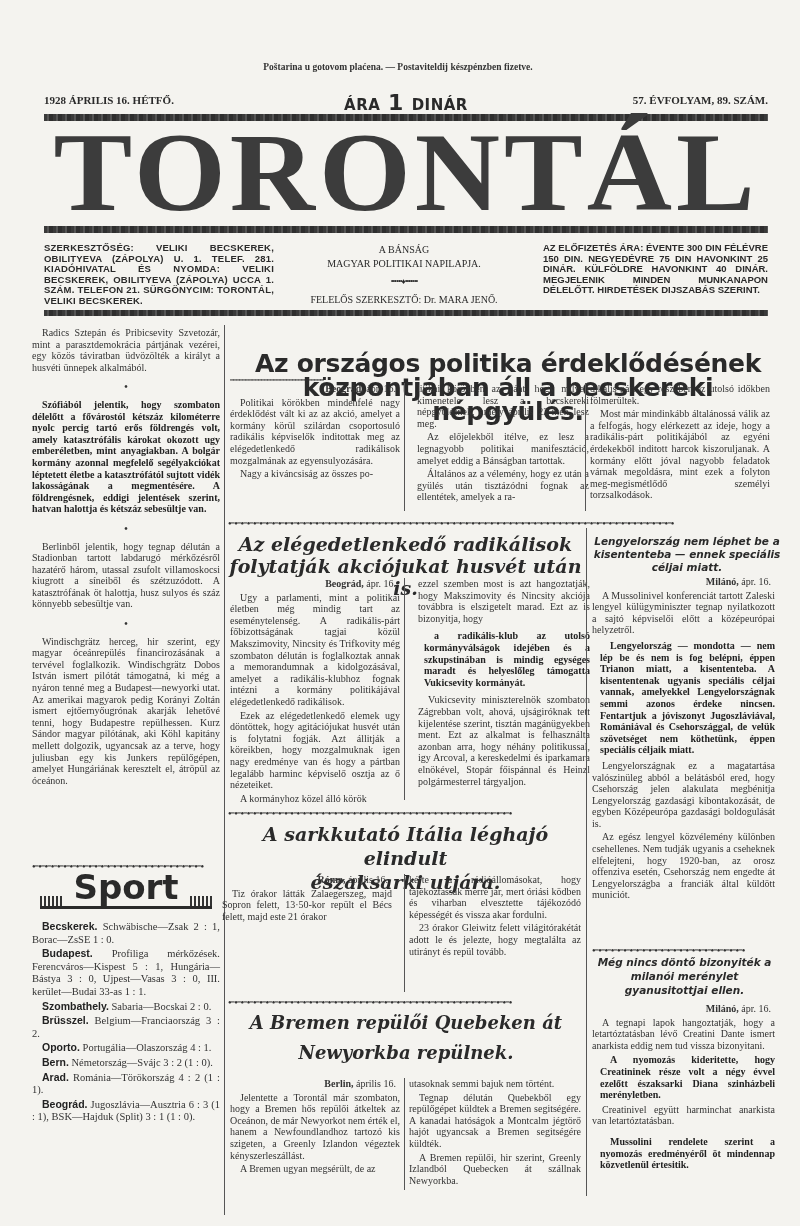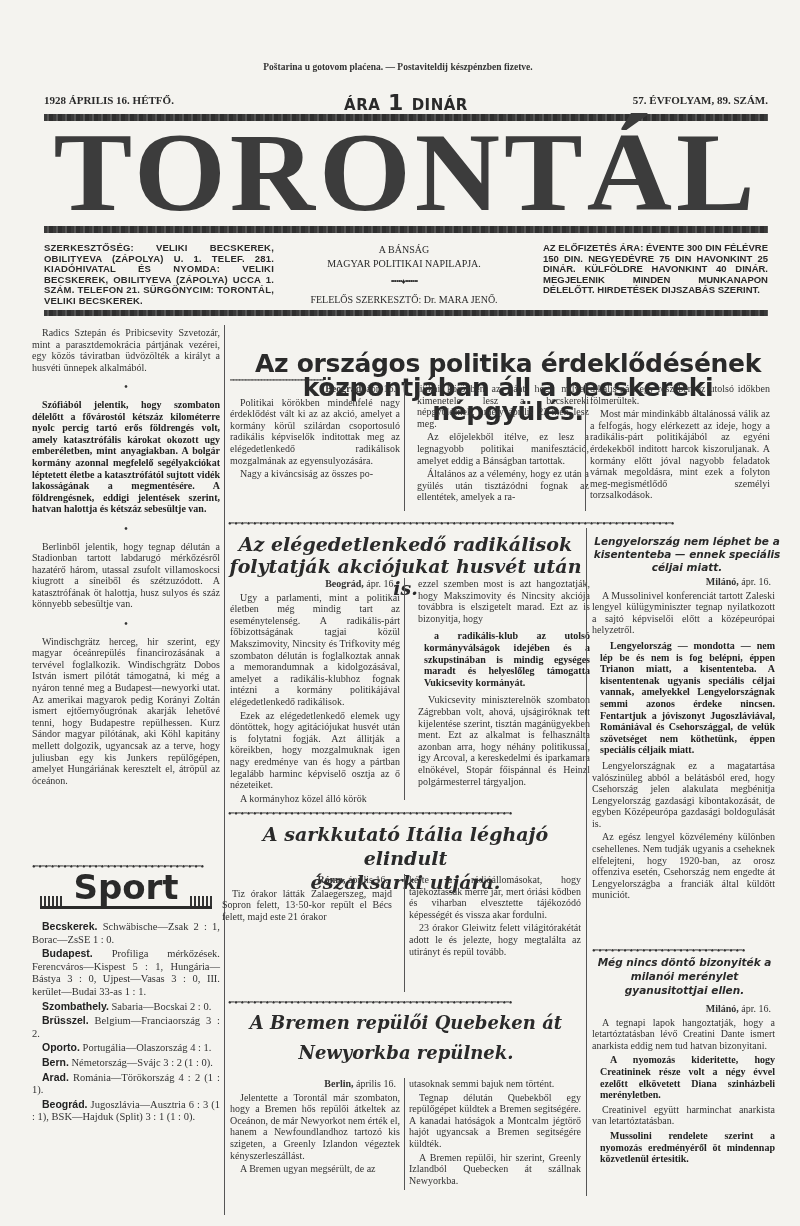--- a/index.html
+++ b/index.html
@@ -228,19 +228,19 @@
     <p class="b" style="margin:4px 0 4px 8px;">Lengyelország — mondotta — nem lép be és nem is fog belépni, éppen Trianon miatt, a kisententeba. A kisententenak ugyanis speciális céljai vannak, amelyekkel Lengyelországnak semmi azonos érdeke nincsen. Fentartjuk a jóviszonyt Jugoszláviával, Romániával és Csehországgal, de velük szövetséget nem köthetünk, éppen speciális céljaik miatt.</p>
     <p>Lengyelországnak ez a magatartása valószinüleg abból a belátásból ered, hogy Csehország jelen alakulata megbénitja Lengyelország gazdasági kibontakozását, de egyben Középeurópa gazdasági boldogulását is.</p>
     <p>Az egész lengyel közvélemény különben csehellenes. Nem tudják ugyanis a cseheknek elfelejteni, hogy 1920-ban, az orosz offenziva esetén, Csehország nem engedte át Lengyelországba a franciák által küldött municiót.</p>
   </div>
 
   <div class="dotted-rule" style="left:592px; top:948px; width:185px;">●━●━●━●━●━●━●━●━●━●━●━●━●━●━●━●━●━●━●━●━●━●━●━●━●</div>
 
   <div class="h-italic" style="position:absolute; left:592px; top:955px; width:185px; font-size:10.5px; line-height:14px; font-family:'DejaVu Sans', sans-serif;">Még nincs döntő bizonyiték a milanói merénylet gyanusitottjai ellen.</div>
   <div class="col text" style="left:592px; top:1003px; width:183px;">
     <p class="dateline-art"><span class="place">Milánó,</span> <span>ápr. 16.</span></p>
-    <p>A tegnapi lapok hangoztatják, hogy a letartóztatásban lévő Creatini Dante ismert anarkista eddig nem tud hatvan bizonyitani.</p>
-    <p class="b" style="margin:3px 0 3px 8px;">A nyomozás kideritette, hogy Creatininek része volt a négy évvel ezelőtt elkövetett Diana szinházbeli merényletben.</p>
+    <p>A tegnapi lapok hangoztatják, hogy a letartóztatásban lévő Creatini Dante ismert anarkista eddig nem tud vissza bizonyitani.</p>
+    <p class="b" style="margin:3px 0 3px 8px;">A nyomozás kideritette, hogy Creatininek része volt a négy évvel ezelőtt északsarki Diana szinházbeli merényletben.</p>
     <p>Creatinivel együtt harminchat anarkista van letartóztatásban.</p>
-    <p class="b" style="margin:3px 0 3px 8px;">Mussolini rendelete szerint a nyomozás eredményéről öt mindennap közvetlenül értesitik.</p>
+    <p class="b" style="margin:9px 0 3px 8px;">Mussolini rendelete szerint a nyomozás eredményéről öt mindennap közvetlenül értesitik.</p>
   </div>
 
 </div>
 
 </body></html>

